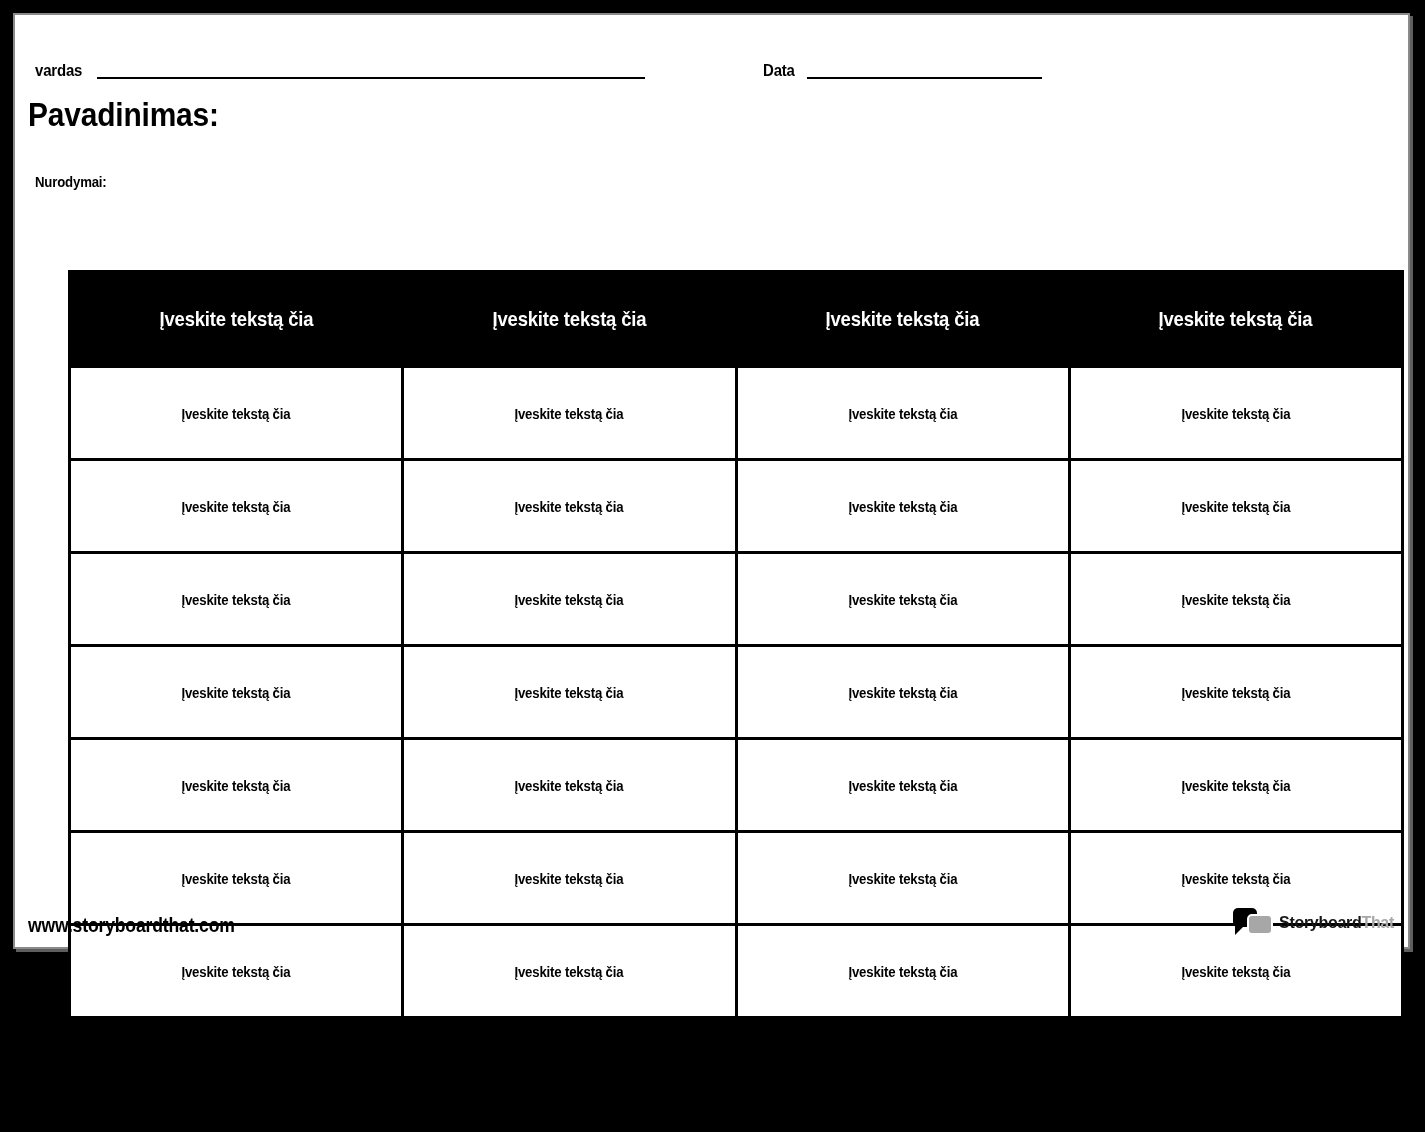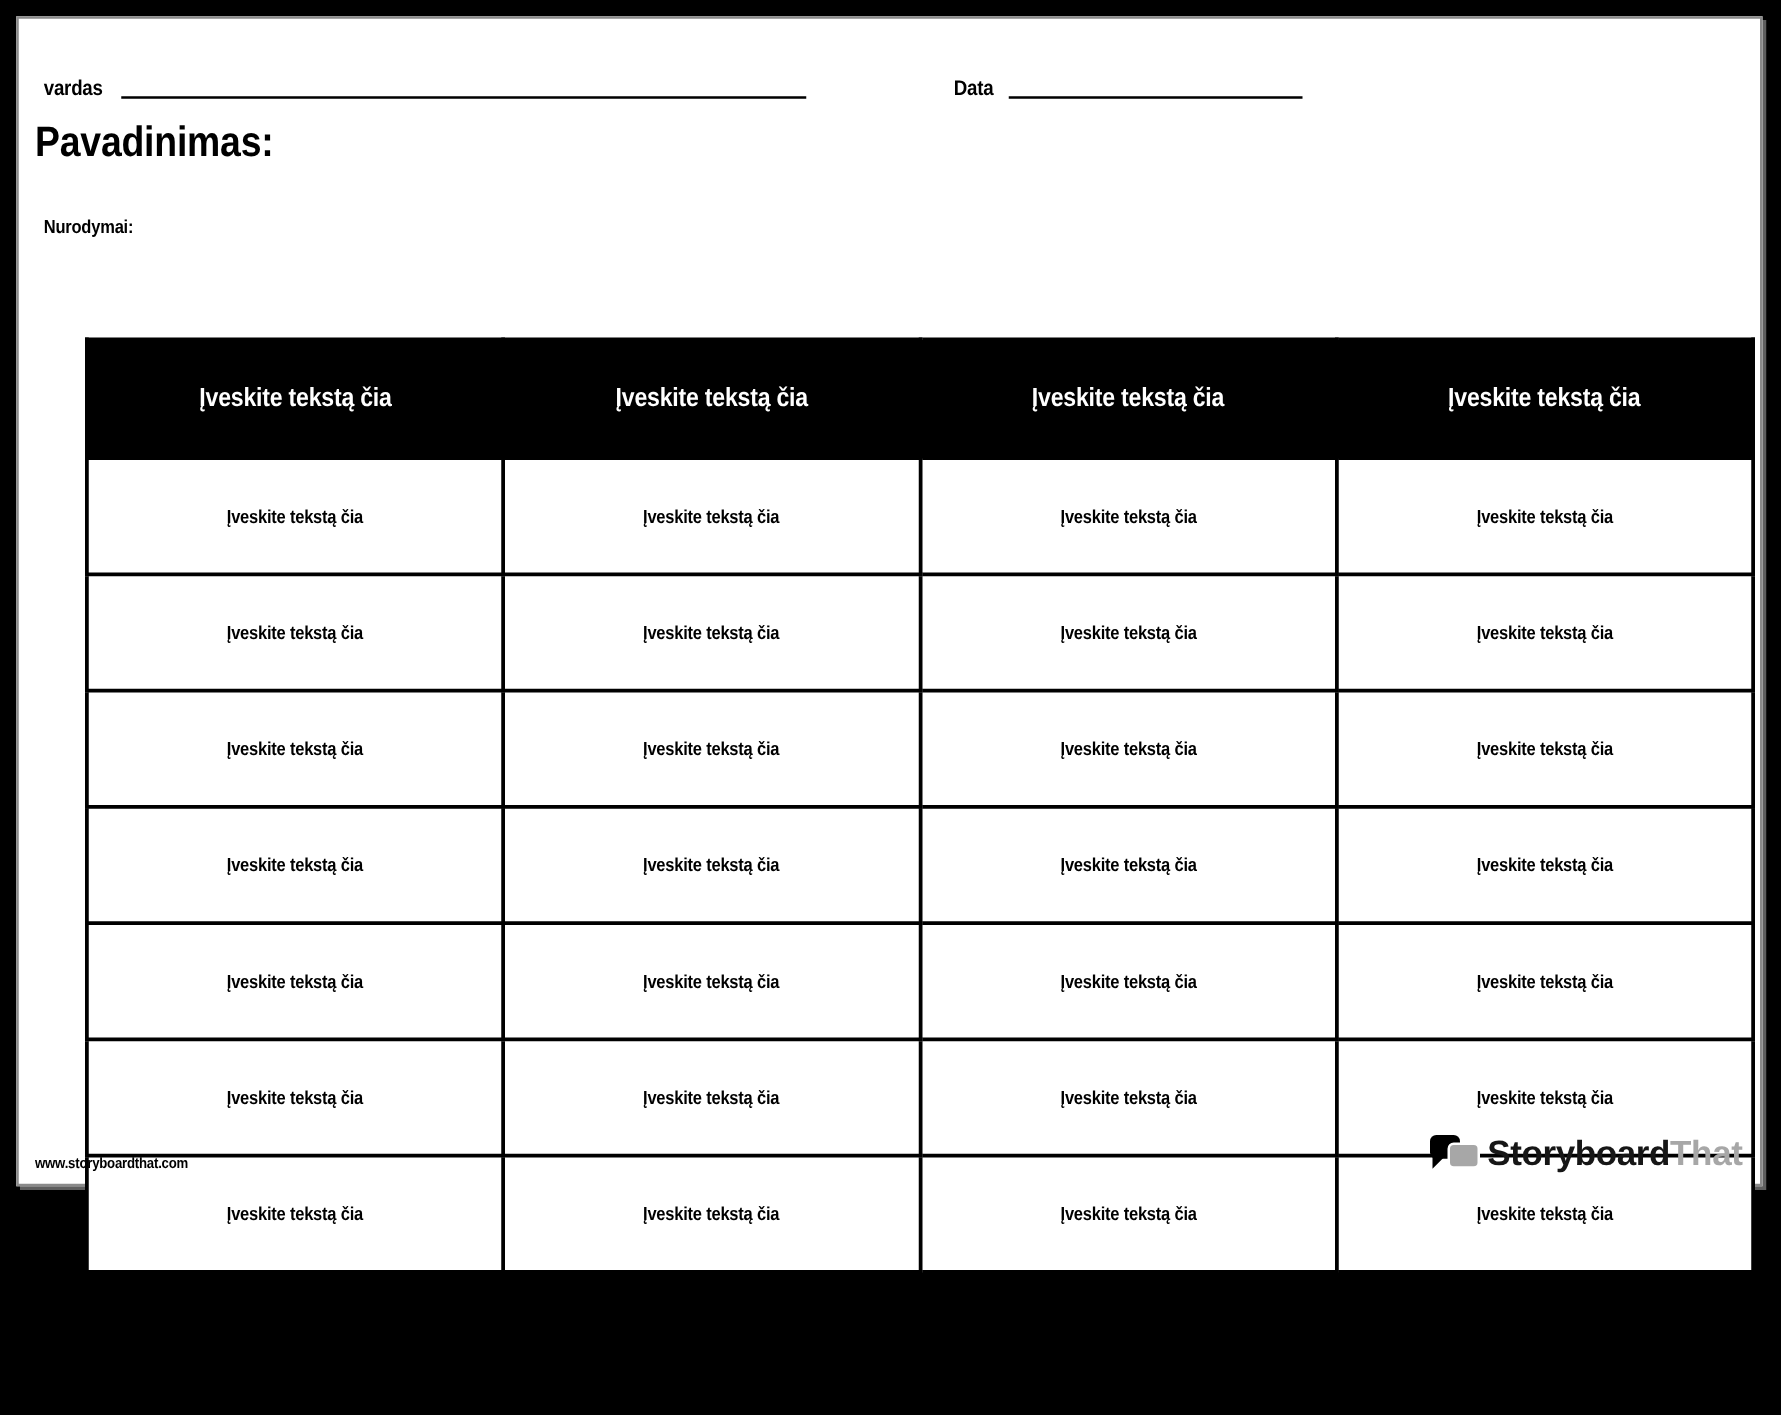--- a/index.html
+++ b/index.html
@@ -33,30 +33,30 @@
     border-collapse:collapse; table-layout:fixed;margin-left:24px; }
   table.worksheet th {
     height:95px; background:#000; color:#fff;
     border:3px solid #000; font-size:21px; text-align:center; vertical-align:middle;
   }
   table.worksheet td {
     height:93px; background:#fff; color:#000;
     border:3px solid #000; font-size:15px; text-align:center; vertical-align:middle;
   }
 
-  .footer-url { position:absolute; left:13px; bottom:10px; font-size:12px; color:#000; }
+  .footer-url { position:absolute; left:13px; bottom:10px; font-size:20px; color:#000; }
 
   .logo { position:absolute; right:14px; bottom:7px; display:flex; align-items:center; }
   .logo-icon { position:relative; width:40px; height:34px; margin-right:6px; }
   .bubble-black { position:absolute; left:0; top:2px; width:24px; height:19px; background:#000; border-radius:5px; }
   .bubble-tail { position:absolute; left:2px; top:19px; width:0; height:0;
     border-top:10px solid #000; border-right:10px solid transparent; }
   .bubble-gray { position:absolute; left:14px; top:8px; width:26px; height:21px;
     background:#a7a7a7; border-radius:5px; border:2px solid #fff; }
-  .logo-text { font-size:28px; font-weight:bold; letter-spacing:-0.3px; }
+  .logo-text { font-size:16px; font-weight:bold; letter-spacing:-0.3px; }
   .logo-text .part1 { color:#161616; }
   .logo-text .part2 { color:#a7a7a7; }
 </style>
 </head>
 <body>
 
 <div class="page">
 
   <div class="field field-name">
     <span class="field-label cx">vardas</span>

